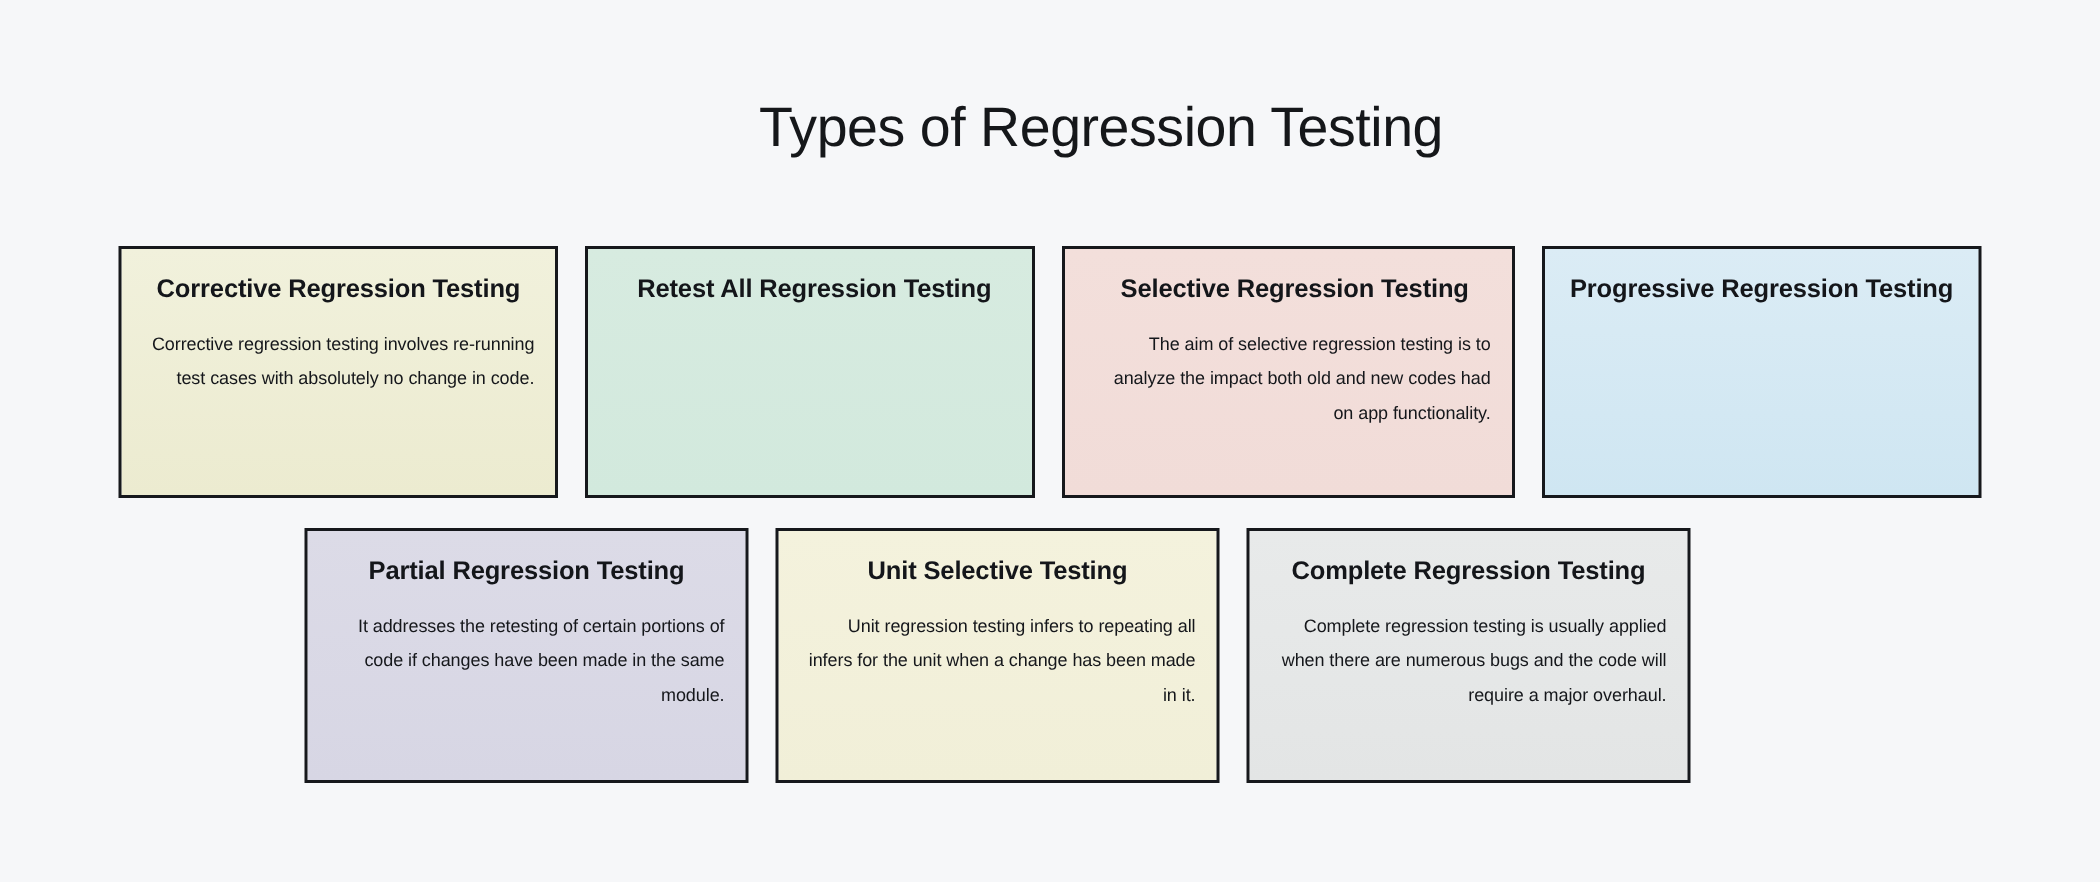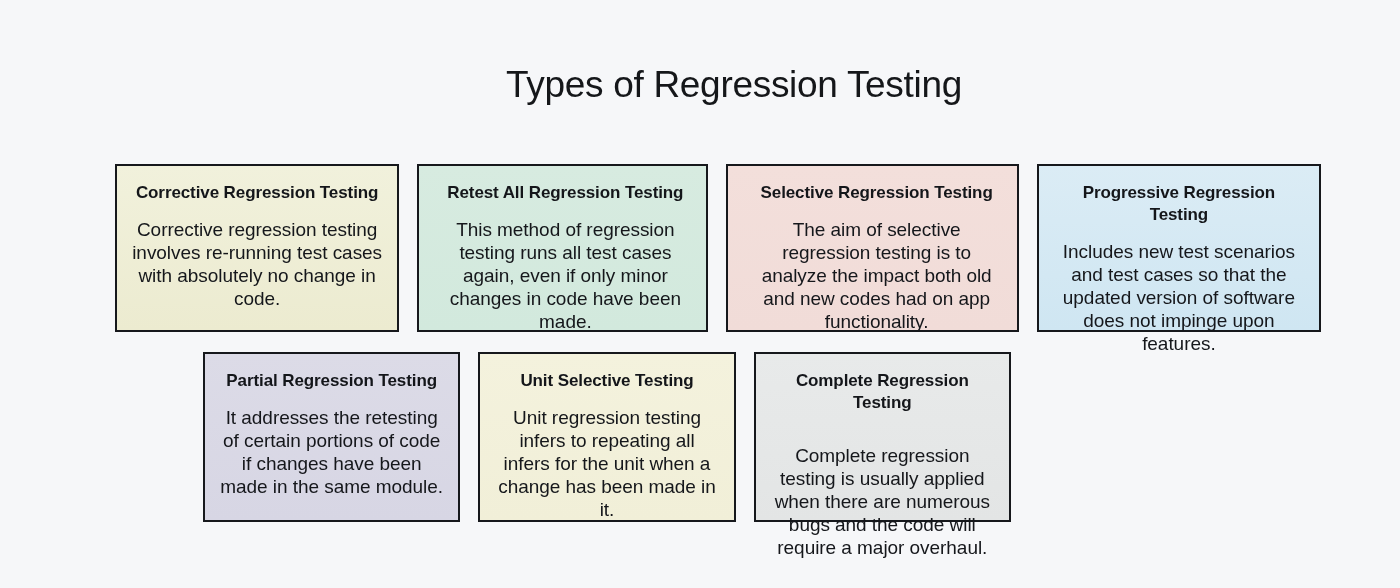--- a/index.html
+++ b/index.html
@@ -45,21 +45,21 @@
   .row-1 {
     top: 164px;
     left: 79px;
     width: 1242px;
     gap: 18px;
   }
 
   .row-2 {
     top: 352px;
     left: 203px;
-    width: 808px;
+    width: 924px;
     gap: 18px;
     border-radius: 27px;
   }
 
   .card {
     box-sizing: border-box;
     border: 2px solid #16181c;
     padding: 16px 14px 14px 14px;
     display: flex;
     flex-direction: column;
@@ -74,64 +74,63 @@
   .card-title {
     font-size: 17px;
     font-weight: bold;
     color: #14161a;
     line-height: 22px;
     margin: 0 0 14px 0;
     letter-spacing: -0.1px;
   }
 
   .card-body {
-    font-size: 19px;
+    font-size: 12px;
     font-weight: normal;
     color: #15171b;
     line-height: 23px;
     margin: 0;
     letter-spacing: -0.05px;
+    text-align: right;
   }
 
   
-  .theme-olive      { background: linear-gradient(180deg, #f1f1dc 0%, #ecebd0 100%); margin-left: 36px; }
+  .theme-olive      { background: linear-gradient(180deg, #f1f1dc 0%, #ecebd0 100%); }
   .theme-mint       { background: linear-gradient(180deg, #d7ebe0 0%, #d2e9dd 100%); padding-left: 20px; }
   .theme-pink       { background: linear-gradient(180deg, #f3dfdb 0%, #f1dcd8 100%); padding-left: 23px; }
   .theme-blue       { background: linear-gradient(180deg, #dbecf5 0%, #cfe6f2 100%); }
   .theme-lavender   { background: linear-gradient(180deg, #dcdbe7 0%, #d7d6e4 100%); }
   .theme-cream      { background: linear-gradient(180deg, #f4f2dd 0%, #f1efd8 100%); }
-  .theme-gray       { background: linear-gradient(180deg, #e8eaea 0%, #e3e5e5 100%); gap: 16px; }
+  .theme-gray       { background: linear-gradient(180deg, #e8eaea 0%, #e3e5e5 100%); }
 </style>
 </head>
 <body>
 
 <div class="page">
 
   <div class="page-title">Types of Regression Testing</div>
 
   <div class="card-row row-1">
 
     <div class="card theme-olive">
       <div class="card-title">Corrective Regression Testing</div>
       <div class="card-body">Corrective regression testing involves re-running test cases with absolutely no change in code.</div>
     </div>
 
     <div class="card theme-mint">
       <div class="card-title">Retest All Regression Testing</div>
-      <div class="card-body">This method of regression testing runs all test cases again, even if only minor changes in code have been made.</div>
     </div>
 
     <div class="card theme-pink">
       <div class="card-title">Selective Regression Testing</div>
       <div class="card-body">The aim of selective regression testing is to analyze the impact both old and new codes had on app functionality.</div>
     </div>
 
     <div class="card theme-blue">
       <div class="card-title">Progressive Regression Testing</div>
-      <div class="card-body">Includes new test scenarios and test cases so that the updated version of software does not impinge upon features.</div>
     </div>
 
   </div>
 
   <div class="card-row row-2">
 
     <div class="card theme-lavender">
       <div class="card-title">Partial Regression Testing</div>
       <div class="card-body">It addresses the retesting of certain portions of code if changes have been made in the same module.</div>
     </div>

